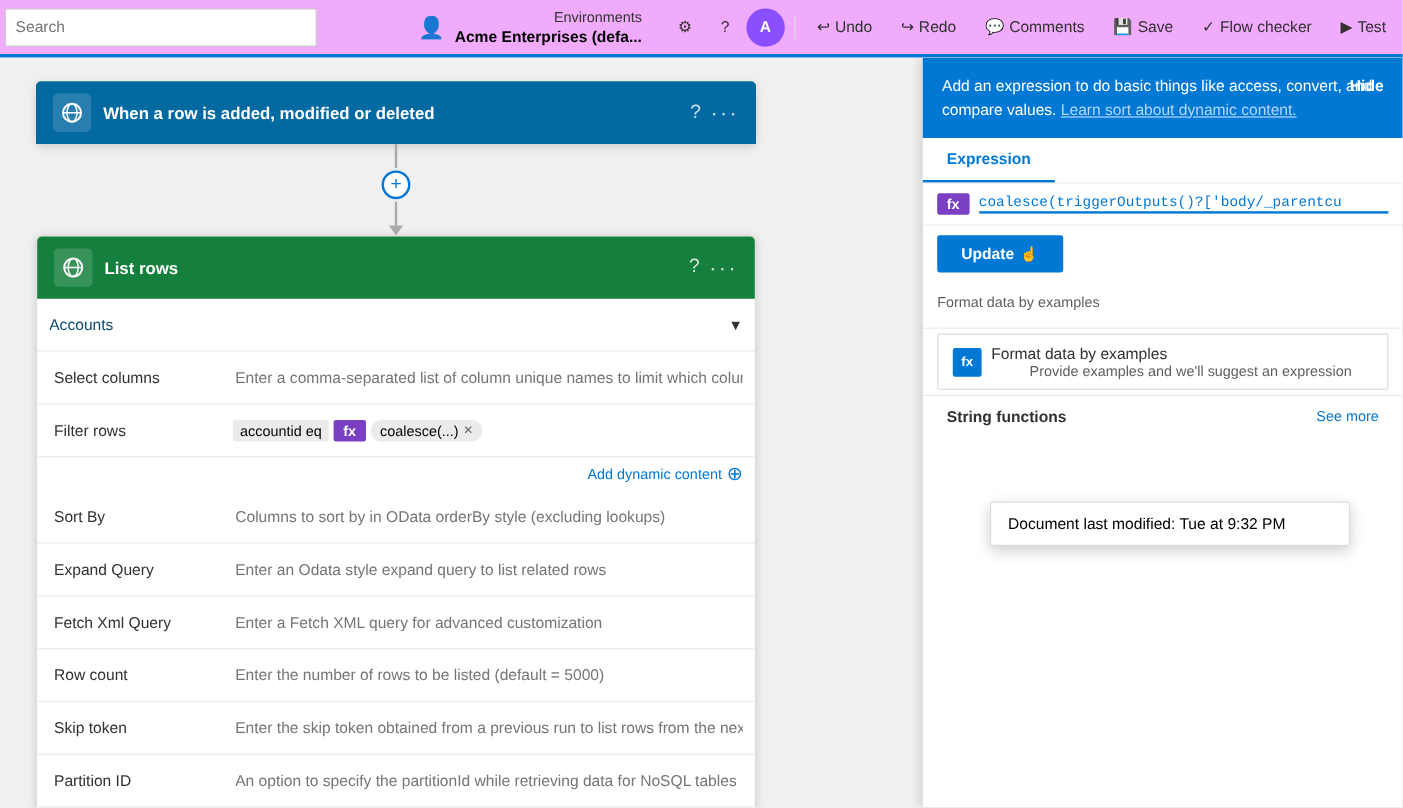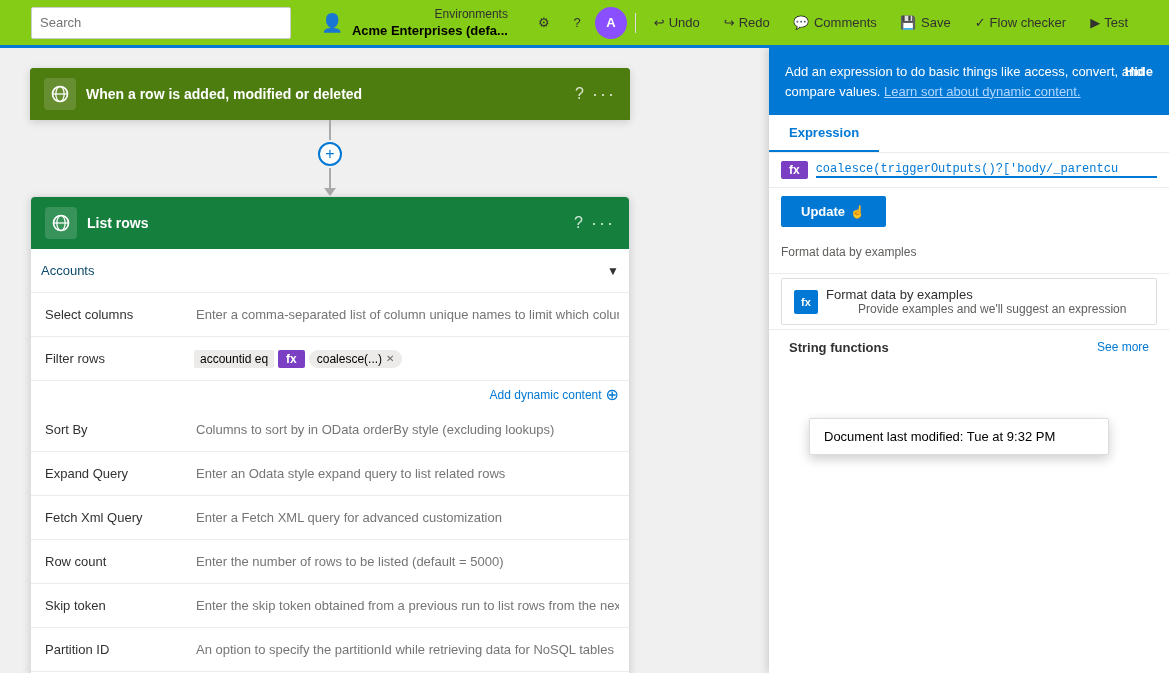--- a/index.html
+++ b/index.html
@@ -1,25 +1,25 @@
 <!DOCTYPE html>
 <html><head>
   <meta charset="utf-8">
   <style>
     * { box-sizing: border-box; margin: 0; padding: 0; font-family: 'Segoe UI', sans-serif; }
     body { background: #e8e8e8; width: 1169px; height: 673px; overflow: hidden; position: relative; }
 
     
     .topbar {
-      background: #84cc16;
+      background: #f0abfc;
       border-bottom: 3px solid #0078d4;
       height: 48px;
       display: flex;
       align-items: center;
-      padding: 0 31px;
+      padding: 0 4px;
       justify-content: space-between;
     }
     .topbar-left { display: flex; align-items: center; gap: 8px; }
     .topbar-search {
       width: 260px;
       height: 32px;
       border: 1px solid #ccc;
       border-radius: 2px;
       padding: 0 8px;
       font-size: 13px;
@@ -58,21 +58,21 @@
       box-shadow: 0 2px 8px rgba(0,0,0,0.15);
       overflow: visible;
     }
 
     .node-header {
       display: flex; align-items: center; gap: 10px;
       padding: 10px 14px;
       border-radius: 4px 4px 0 0;
       cursor: pointer;
     }
-    .node-header.trigger-header { background: #4d7c0f; color: white; }
+    .node-header.trigger-header { background: #0369a1; color: white; }
     .node-header.action-header { background: #15803d; color: white; }
 
     .node-icon {
       width: 32px; height: 32px; background: rgba(255,255,255,0.15);
       border-radius: 4px; display: flex; align-items: center; justify-content: center;
     }
     .node-icon svg { width: 20px; height: 20px; fill: white; }
     .node-title { flex: 1; font-size: 14px; font-weight: 600; }
     .node-actions { display: flex; align-items: center; gap: 8px; }
     .node-help { color: white; opacity: 0.8; cursor: pointer; font-size: 16px; }
@@ -200,21 +200,21 @@
 
     
     .tooltip-box {
       position: absolute;
       background: white;
       border: 1px solid #ddd;
       box-shadow: 0 4px 12px rgba(0,0,0,0.2);
       padding: 10px 14px;
       font-size: 13px;
       border-radius: 2px;
-      right: 60px;
+      right: 44px;
       top: 370px;
       width: 300px;
       z-index: 100;
     }
 
     
     .panel-content { flex: 1; overflow-y: auto; padding: 0; }
 
     .format-section {
       padding: 10px 12px;

